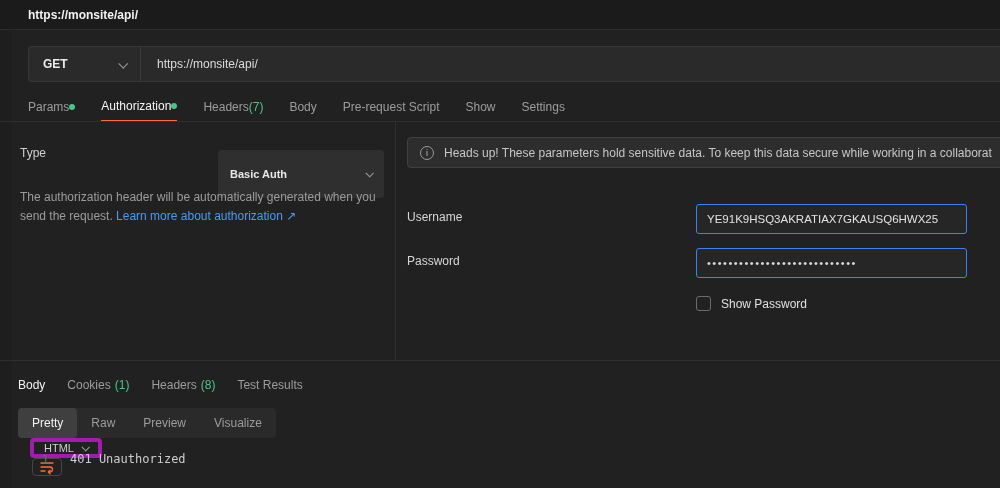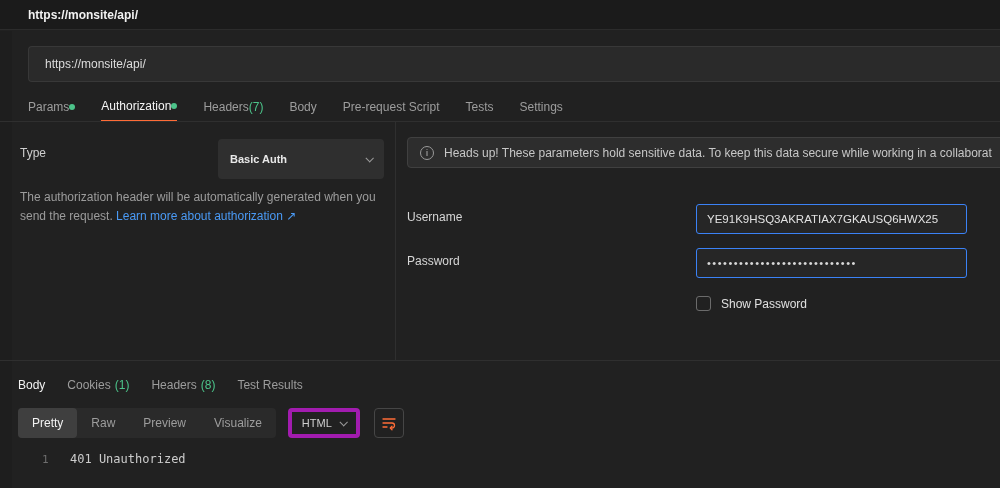--- a/index.html
+++ b/index.html
@@ -31,61 +31,65 @@
   .rtab{display:flex;align-items:center;height:30px;cursor:pointer;white-space:nowrap;}
   .rtab.active{color:#f5f5f5;border-bottom:2px solid var(--accent);}
   .dot{width:6px;height:6px;border-radius:50%;background:var(--green);display:inline-block;}
   .count{color:var(--green);}
   .hdiv1{position:absolute;left:0;right:0;top:121px;height:1px;background:#2f2f2f;}
   .vdiv{position:absolute;left:395px;top:122px;width:1px;height:238px;background:#2f2f2f;}
   .hdiv2{position:absolute;left:0;right:0;top:360px;height:1px;background:#2f2f2f;}
 
   
   .type-label{position:absolute;left:20px;top:146px;color:#cfcfcf;}
-  .type-select{position:absolute;left:218px;top:139px;width:166px;height:40px;background:#2f2f2f;border-radius:4px;display:flex;align-items:center;justify-content:space-between;padding:0 12px;font-size:11px;font-weight:700;color:#e8e8e8;cursor:pointer;}
+  .type-select{position:absolute;left:218px;top:150px;width:166px;height:48px;background:#2f2f2f;border-radius:4px;display:flex;align-items:center;justify-content:space-between;padding:0 12px;font-size:11px;font-weight:700;color:#e8e8e8;cursor:pointer;}
   .auth-desc{position:absolute;left:20px;top:188px;width:362px;font-size:12px;line-height:19px;color:#9c9c9c;}
   .learn-link{color:var(--link);cursor:pointer;}
 
   
   .banner{position:absolute;left:407px;top:137px;width:780px;height:31px;background:#2d2d2d;border:1px solid #404040;border-radius:4px;display:flex;align-items:center;gap:10px;padding:0 12px;font-size:12px;color:#c7c7c7;white-space:nowrap;overflow:hidden;}
   .info-icon{flex:0 0 auto;width:14px;height:14px;border:1px solid #9a9a9a;border-radius:50%;display:flex;align-items:center;justify-content:center;font-size:9px;color:#bdbdbd;}
   .form-label{position:absolute;left:407px;color:#d6d6d6;}
   .lbl-username{top:210px;}
   .lbl-password{top:254px;}
   .text-input{position:absolute;left:696px;width:271px;height:30px;background:#262626;border:1px solid #3b82f6;border-radius:3px;display:flex;align-items:center;padding:0 10px;font-size:11.5px;color:#e2e2e2;cursor:text;white-space:nowrap;overflow:hidden;}
   .inp-username{top:204px;}
   .inp-password{top:248px;font-size:11px;letter-spacing:1.5px;color:#d8d8d8;}
   .checkbox{position:absolute;left:696px;top:296px;width:15px;height:15px;border:1px solid #6b6b6b;border-radius:3px;background:transparent;cursor:pointer;}
   .cb-label{position:absolute;left:721px;top:297px;color:#e0e0e0;}
 
   
   .resp-tabs{position:absolute;left:18px;top:374px;height:22px;display:flex;gap:22px;align-items:center;font-size:12px;color:#9d9d9d;}
   .resp-tab{display:flex;align-items:center;gap:4px;cursor:pointer;white-space:nowrap;}
   .resp-tab.active{color:#f2f2f2;}
-  .view-row{position:absolute;left:18px;top:408px;height:30px;display:flex;align-items:flex-start;}
+  .view-row{position:absolute;left:18px;top:408px;height:30px;display:flex;align-items:flex-start;flex-direction:column;}
   .segments{display:flex;background:#2a2a2a;border-radius:4px;}
   .seg{padding:0 14px;line-height:30px;font-size:12px;color:#9d9d9d;cursor:pointer;}
   .seg.active{background:#3f3f3f;border-radius:4px;color:#f2f2f2;}
   .fmt-select{margin-left:12px;height:30px;border:4px solid #a21caf;border-radius:4px;display:flex;align-items:center;gap:8px;padding:0 10px;font-size:11px;color:#cfcfcf;cursor:pointer;}
   .wrap-btn{margin-left:14px;width:30px;height:30px;border:1px solid #464646;border-radius:4px;display:flex;align-items:center;justify-content:center;color:var(--accent);cursor:pointer;background:transparent;}
   .resp-body{position:absolute;left:0;right:0;top:446px;height:42px;font-family:"DejaVu Sans Mono", monospace;}
   .line-num{position:absolute;left:42px;top:7px;color:#6e6e6e;font-size:11px;}
   .line-text{position:absolute;left:70px;top:6px;color:#cccccc;font-size:12px;}
 </style>
 </head>
 <body>
 
 <div class="screen">
 
   <div class="topbar">
     <span class="tab-title">https://monsite/api/</span>
   </div>
   <div class="left-strip"></div>
 
   <div class="url-row">
+    <div class="method-box">
+      <span>GET</span>
+      <span class="chev"></span>
+    </div>
     <div class="url-box">
       <span>https://monsite/api/</span>
     </div>
   </div>
 
   <div class="req-tabs">
     <div class="rtab">
       <span>Params</span>
       <span class="dot"></span>
     </div>
@@ -97,21 +101,21 @@
       <span>Headers</span>
       <span class="count">(7)</span>
     </div>
     <div class="rtab">
       <span>Body</span>
     </div>
     <div class="rtab">
       <span>Pre-request Script</span>
     </div>
     <div class="rtab">
-      <span>Tests</span>
+      <span>Show</span>
     </div>
     <div class="rtab">
       <span>Settings</span>
     </div>
   </div>
   <div class="hdiv1"></div>
 
   <div class="type-label">Type</div>
   <div class="type-select">
     <span>Basic Auth</span>

